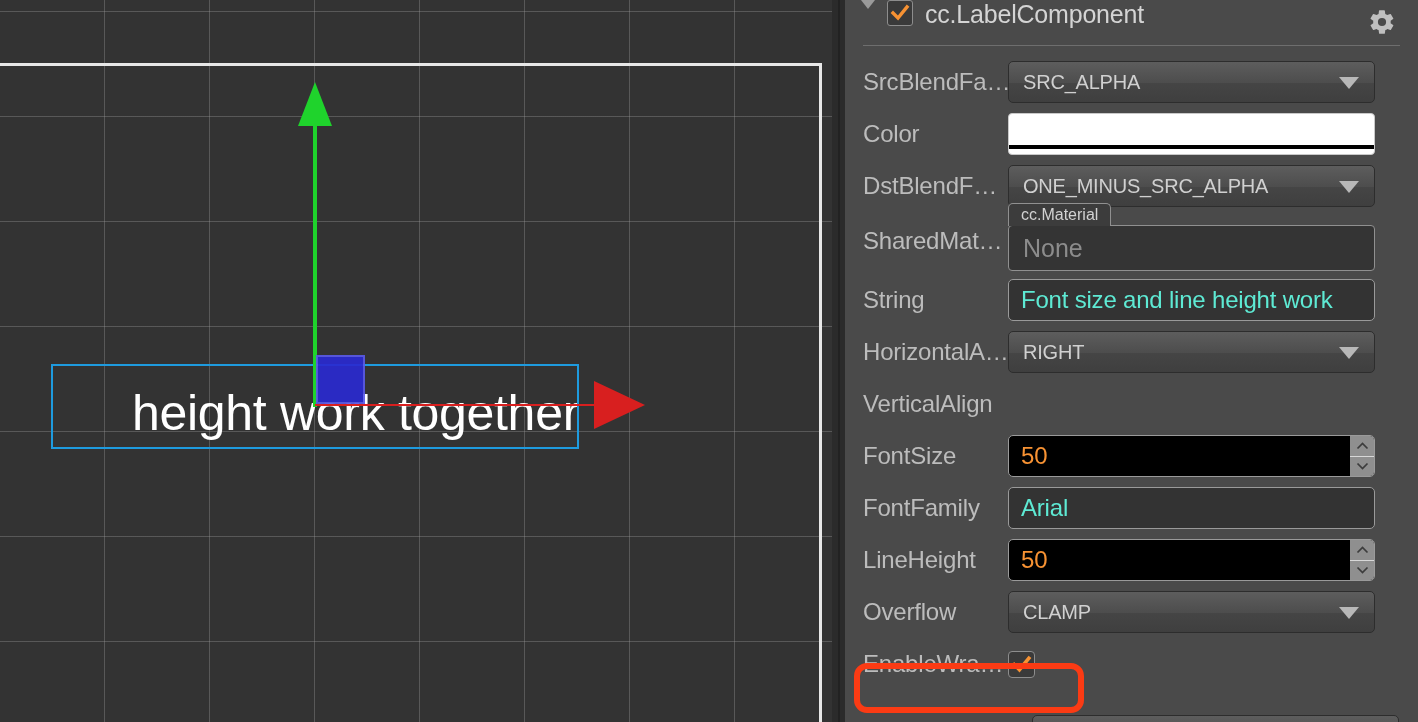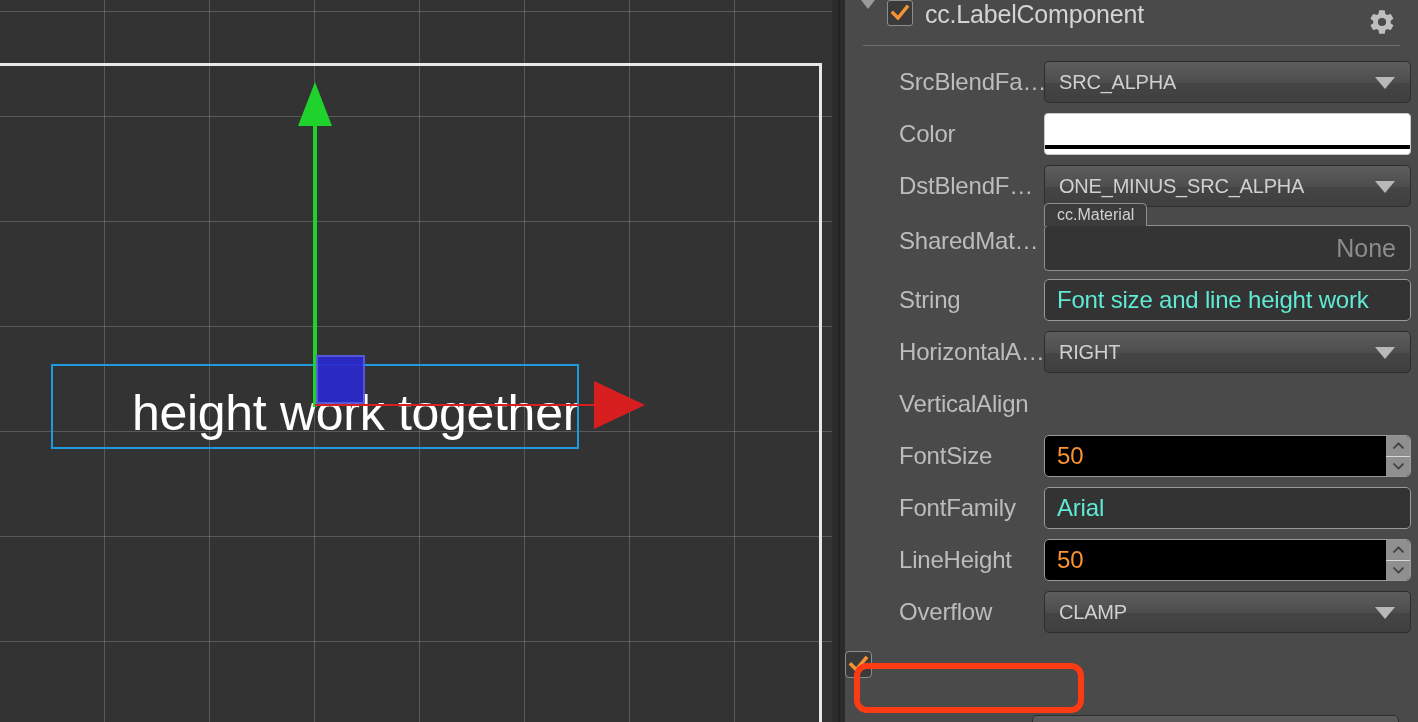--- a/index.html
+++ b/index.html
@@ -210,21 +210,20 @@
   }
   .prop-label {
     width: 163px;
     flex: none;
     padding-left: 18px;
     box-sizing: border-box;
     color: #bcbcbc;
     font-size: 24px;
     letter-spacing: -0.2px;
     white-space: nowrap;
-    margin-left: 36px;
   }
   .field {
     position: relative;
     width: 367px;
     flex: none;
     box-sizing: border-box;
   }
 
   .select-field {
     height: 42px;
@@ -271,21 +270,20 @@
     height: 46px;
     border-radius: 4px;
     border: 1px solid #909090;
     background: #343434;
     display: flex;
     align-items: center;
     padding: 4px 14px;
     color: #8c8c8c;
     font-size: 25px;
     box-sizing: border-box;
-    justify-content: flex-end;
   }
   .asset-tab {
     position: absolute;
     left: 0;
     top: -22px;
     height: 23px;
     padding: 0 12px 0 12px;
     background: #3c3c3c;
     border: 1px solid #909090;
     border-bottom: none;
@@ -537,20 +535,21 @@
       <div class="prop-label">Overflow</div>
       <div class="field">
         <div class="select-field">
             <span>CLAMP</span>
           </div>
         <span class="select-caret"></span>
       </div>
     </div>
 
     <div class="prop-row">
+      <div class="prop-label">EnableWra…</div>
       <div class="field">
         <span class="inline-check">
           <svg width="21" height="21" viewBox="0 0 20 20" aria-hidden="true">
             <path d="M3 10 L8 15 L17 4" fill="none" stroke="#F79233" stroke-width="3.4" stroke-linecap="square"></path>
           </svg>
         </span>
       </div>
     </div>
 
     <div class="partial-field"></div>

